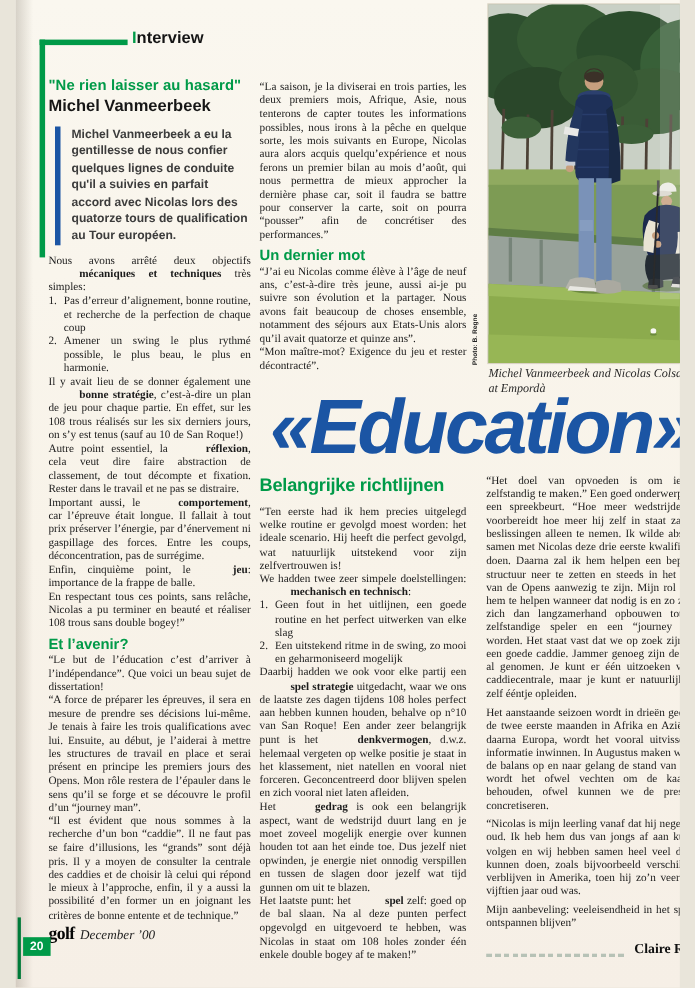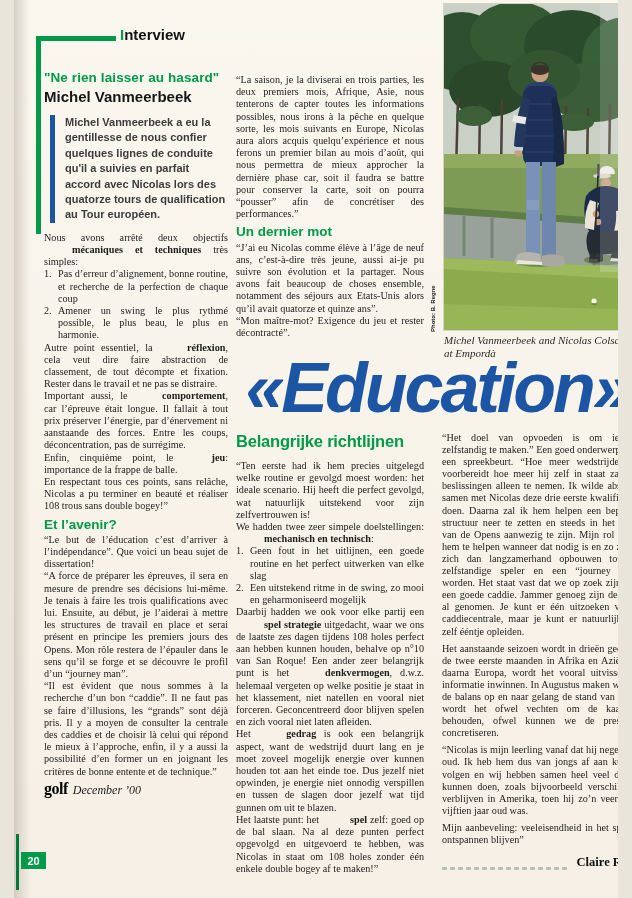--- a/index.html
+++ b/index.html
@@ -88,22 +88,23 @@
   <div class="col-left">
     <div class="article-title">"Ne rien laisser au hasard"</div>
     <div class="article-author">Michel Vanmeerbeek</div>
     <div class="intro">Michel Vanmeerbeek a eu la gentillesse de nous confier quelques lignes de conduite qu'il a suivies en parfait accord avec Nicolas lors des quatorze tours de qualification au Tour européen.</div>
     <div class="bodytext">
       <p><span>Nous avons arrêté deux objectifs </span><b>mécaniques et techniques</b><span> très simples:</span></p>
       <ol class="num-list">
         <li><span>Pas d’erreur d’alignement, bonne routine, et recherche de la perfection de chaque coup</span></li>
         <li><span>Amener un swing le plus rythmé possible, le plus beau, le plus en harmonie.</span></li>
       </ol>
+      <p><span>Il y avait lieu de se donner également une </span><b>bonne stratégie</b><span>, c’est-à-dire un plan de jeu pour chaque partie. En effet, sur les 108 trous réalisés sur les six derniers jours, on s’y est tenus (sauf au 10 de San Roque!)</span></p>
       <p><span>Autre point essentiel, la </span><b>réflexion</b><span>, cela veut dire faire abstraction de classement, de tout décompte et fixation. Rester dans le travail et ne pas se distraire.</span></p>
-      <p><span>Important aussi, le </span><b>comportement</b><span>, car l’épreuve était longue. Il fallait à tout prix préserver l’énergie, par d’énervement ni aanstaande des forces. Entre les coups, déconcentration, pas de surrégime.</span></p>
+      <p><span>Important aussi, le </span><b>comportement</b><span>, car l’épreuve était longue. Il fallait à tout prix préserver l’énergie, par d’énervement ni gaspillage des forces. Entre les coups, déconcentration, pas de surrégime.</span></p>
       <p><span>Enfin, cinquième point, le </span><b>jeu</b><span>: importance de la frappe de balle.</span></p>
       <p><span>En respectant tous ces points, sans relâche, Nicolas a pu terminer en beauté et réaliser 108 trous sans double bogey!”</span></p>
       <div class="subhead">Et l’avenir?</div>
       <p><span>“Le but de l’éducation c’est d’arriver à l’indépendance”. Que voici un beau sujet de dissertation!</span></p>
       <p><span>“A force de préparer les épreuves, il sera en mesure de prendre ses décisions lui-même. Je tenais à faire les trois qualifications avec lui. Ensuite, au début, je l’aiderai à mettre les structures de travail en place et serai présent en principe les premiers jours des Opens. Mon rôle restera de l’épauler dans le sens qu’il se forge et se découvre le profil d’un “journey man”.</span></p>
       <p><span>“Il est évident que nous sommes à la recherche d’un bon “caddie”. Il ne faut pas se faire d’illusions, les “grands” sont déjà pris. Il y a moyen de consulter la centrale des caddies et de choisir là celui qui répond le mieux à l’approche, enfin, il y a aussi la possibilité d’en former un en joignant les critères de bonne entente et de technique.”</span></p>
       <div class="footer-row">
         <span class="golf-logo">golf</span><span class="issue">December ’00</span>
       </div>
     </div>

